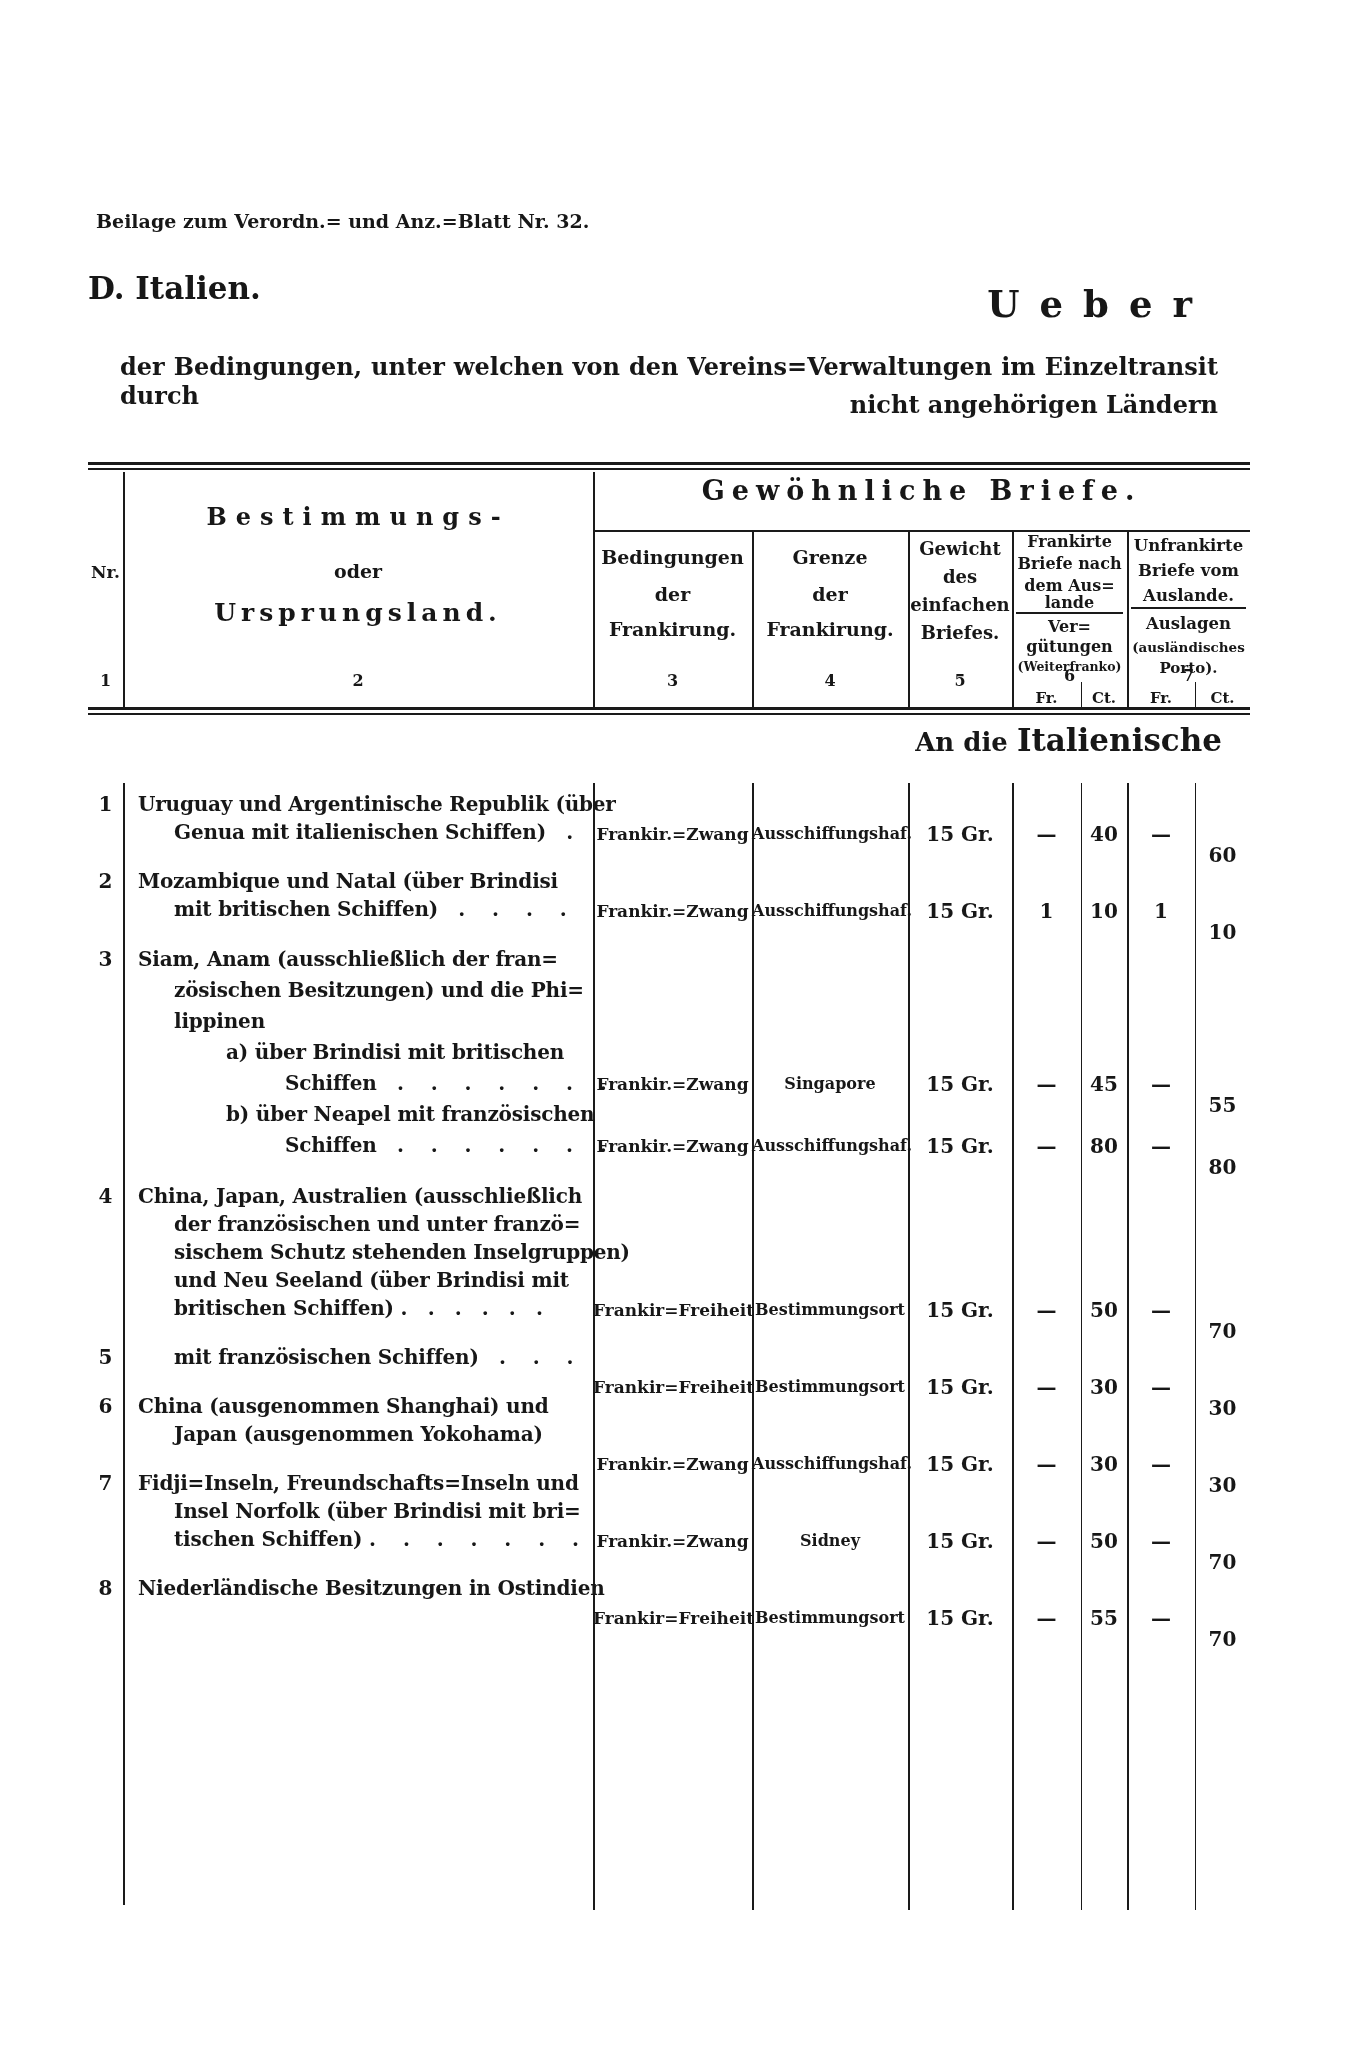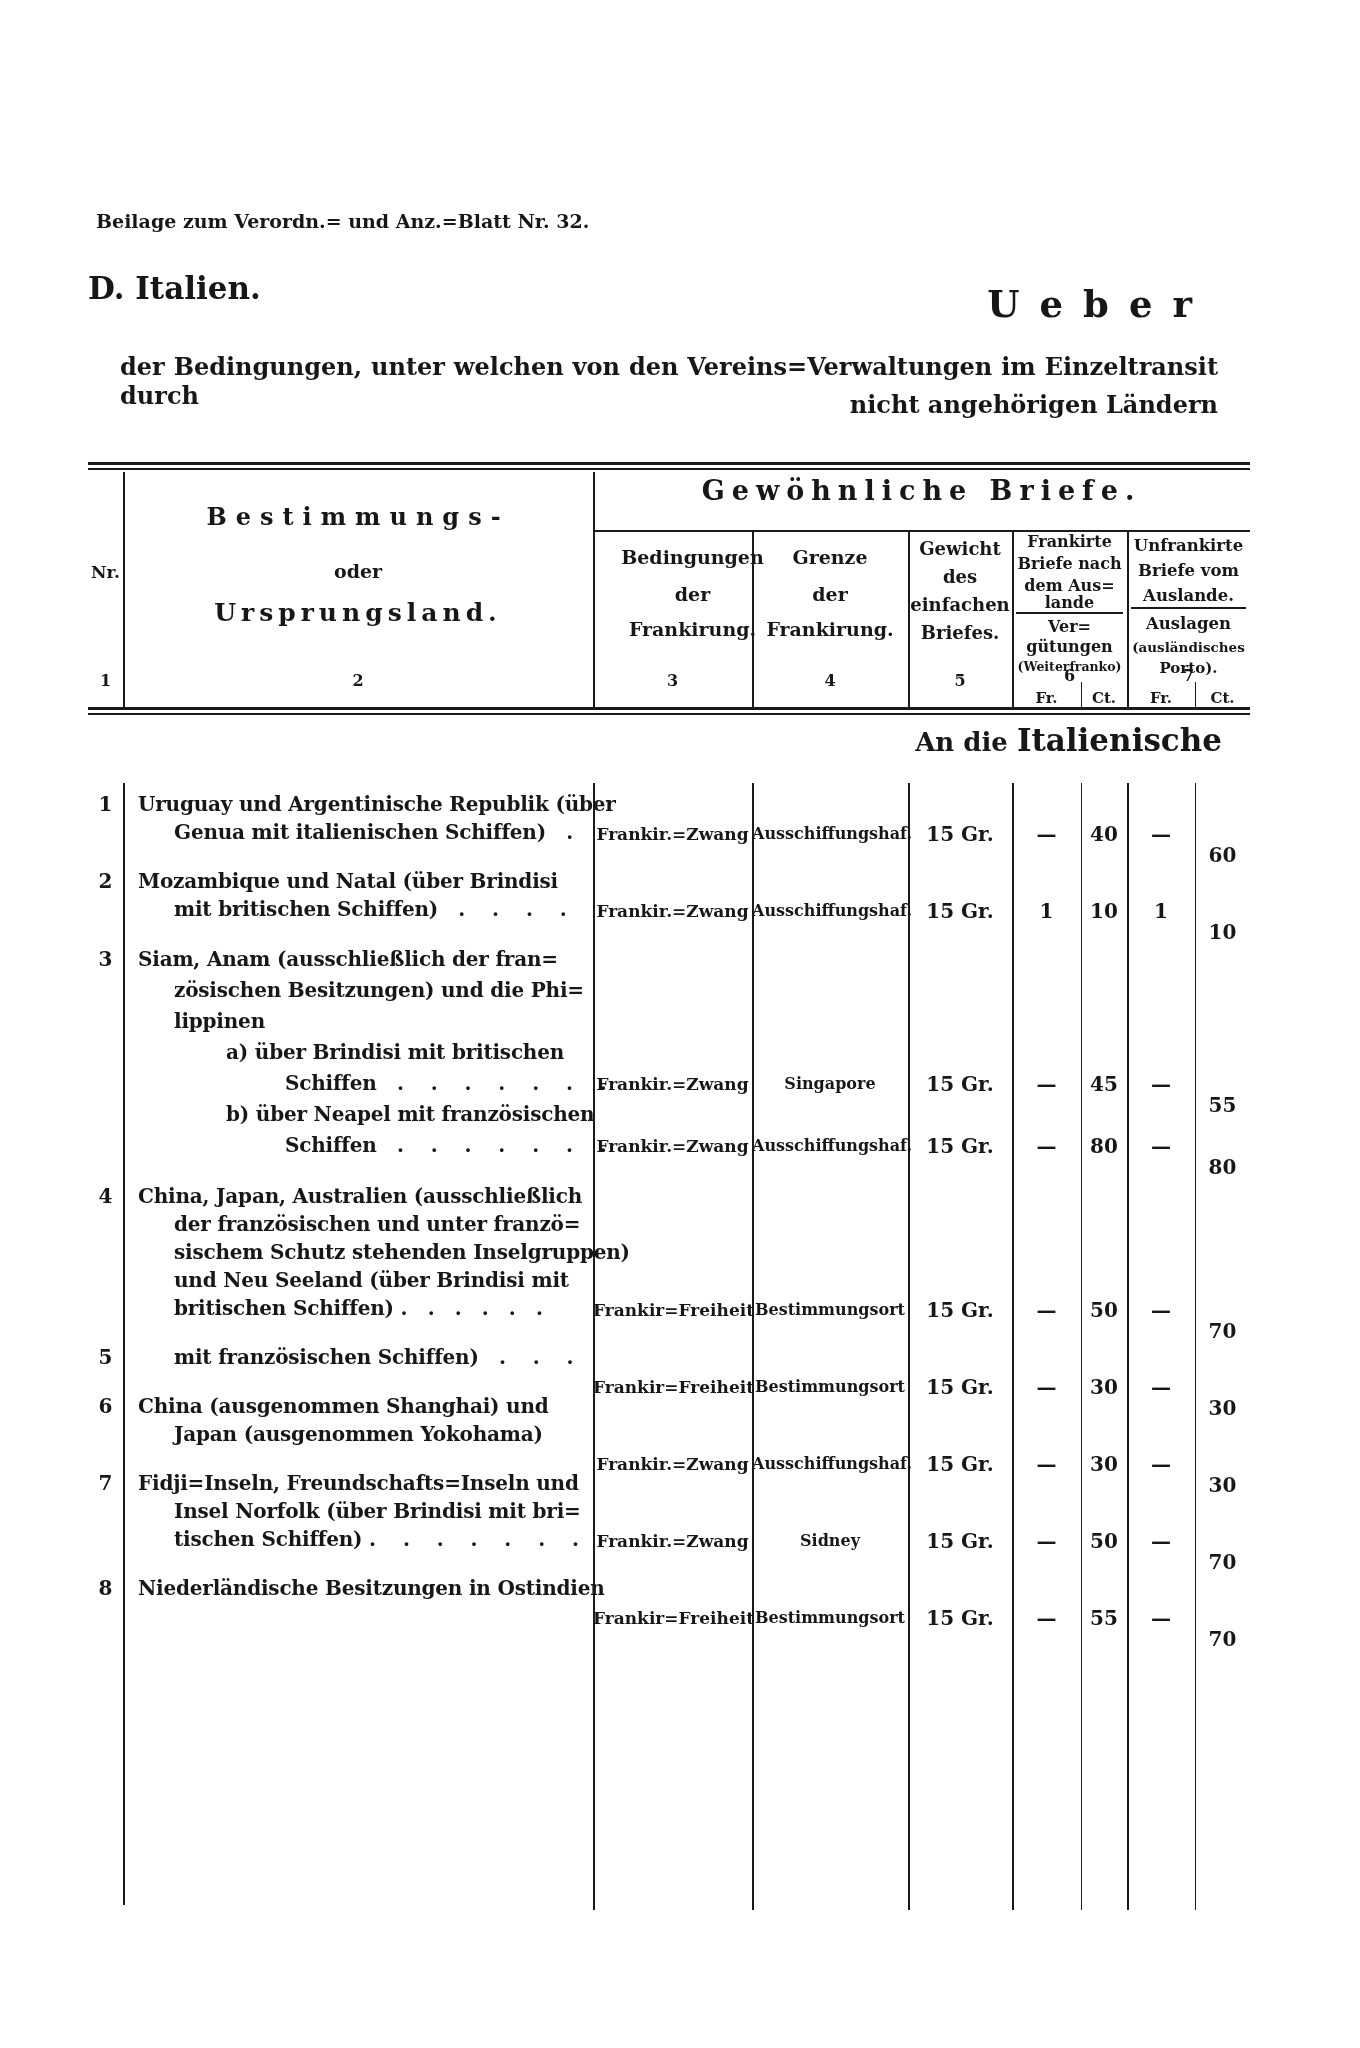--- a/index.html
+++ b/index.html
@@ -47,21 +47,21 @@
 
   
   .hc{position:absolute;text-align:center;}
   .hline{position:absolute;left:0;right:0;text-align:center;}
   .h-group{left:505px;width:657px;top:13px;font-size:27px;letter-spacing:7px;}
   .h-nr{left:0;width:35px;top:100px;font-size:17px;}
   .h-country{left:35px;width:470px;top:0;height:245px;}
   .h-country .l1{top:40px;font-size:24px;letter-spacing:9px;}
   .h-country .l2{top:98px;font-size:19px;}
   .h-country .l3{top:136px;font-size:25px;letter-spacing:5px;}
-  .h-cond{left:505px;width:159px;top:0;height:245px;font-size:19px;margin-left:20px;}
+  .h-cond{left:505px;width:159px;top:0;height:245px;font-size:19px;}
   .h-limit{left:664px;width:156px;top:0;height:245px;font-size:19px;}
   .h3a{top:84px}.h3b{top:121px}.h3c{top:156px}
   .h-weight{left:820px;width:104px;top:0;height:245px;font-size:18px;}
   .h5a{top:76px}.h5b{top:104px}.h5c{top:132px}.h5d{top:160px}
   .h-fr6{left:924px;width:115px;top:0;height:245px;font-size:16px;}
   .h6a{top:70px}.h6b{top:92px}.h6c{top:114px}.h6d{top:131px}
   .h6e{top:155px}.h6f{top:175px}.h6g{top:197px;font-size:12.5px}
   .h-fr7{left:1039px;width:123px;top:0;height:245px;font-size:16.5px;}
   .h7a{top:74px}.h7b{top:99px}.h7c{top:124px}
   .h7d{top:152px}.h7e{top:177px;font-size:13.5px}.h7f{top:197px;font-size:15px}

